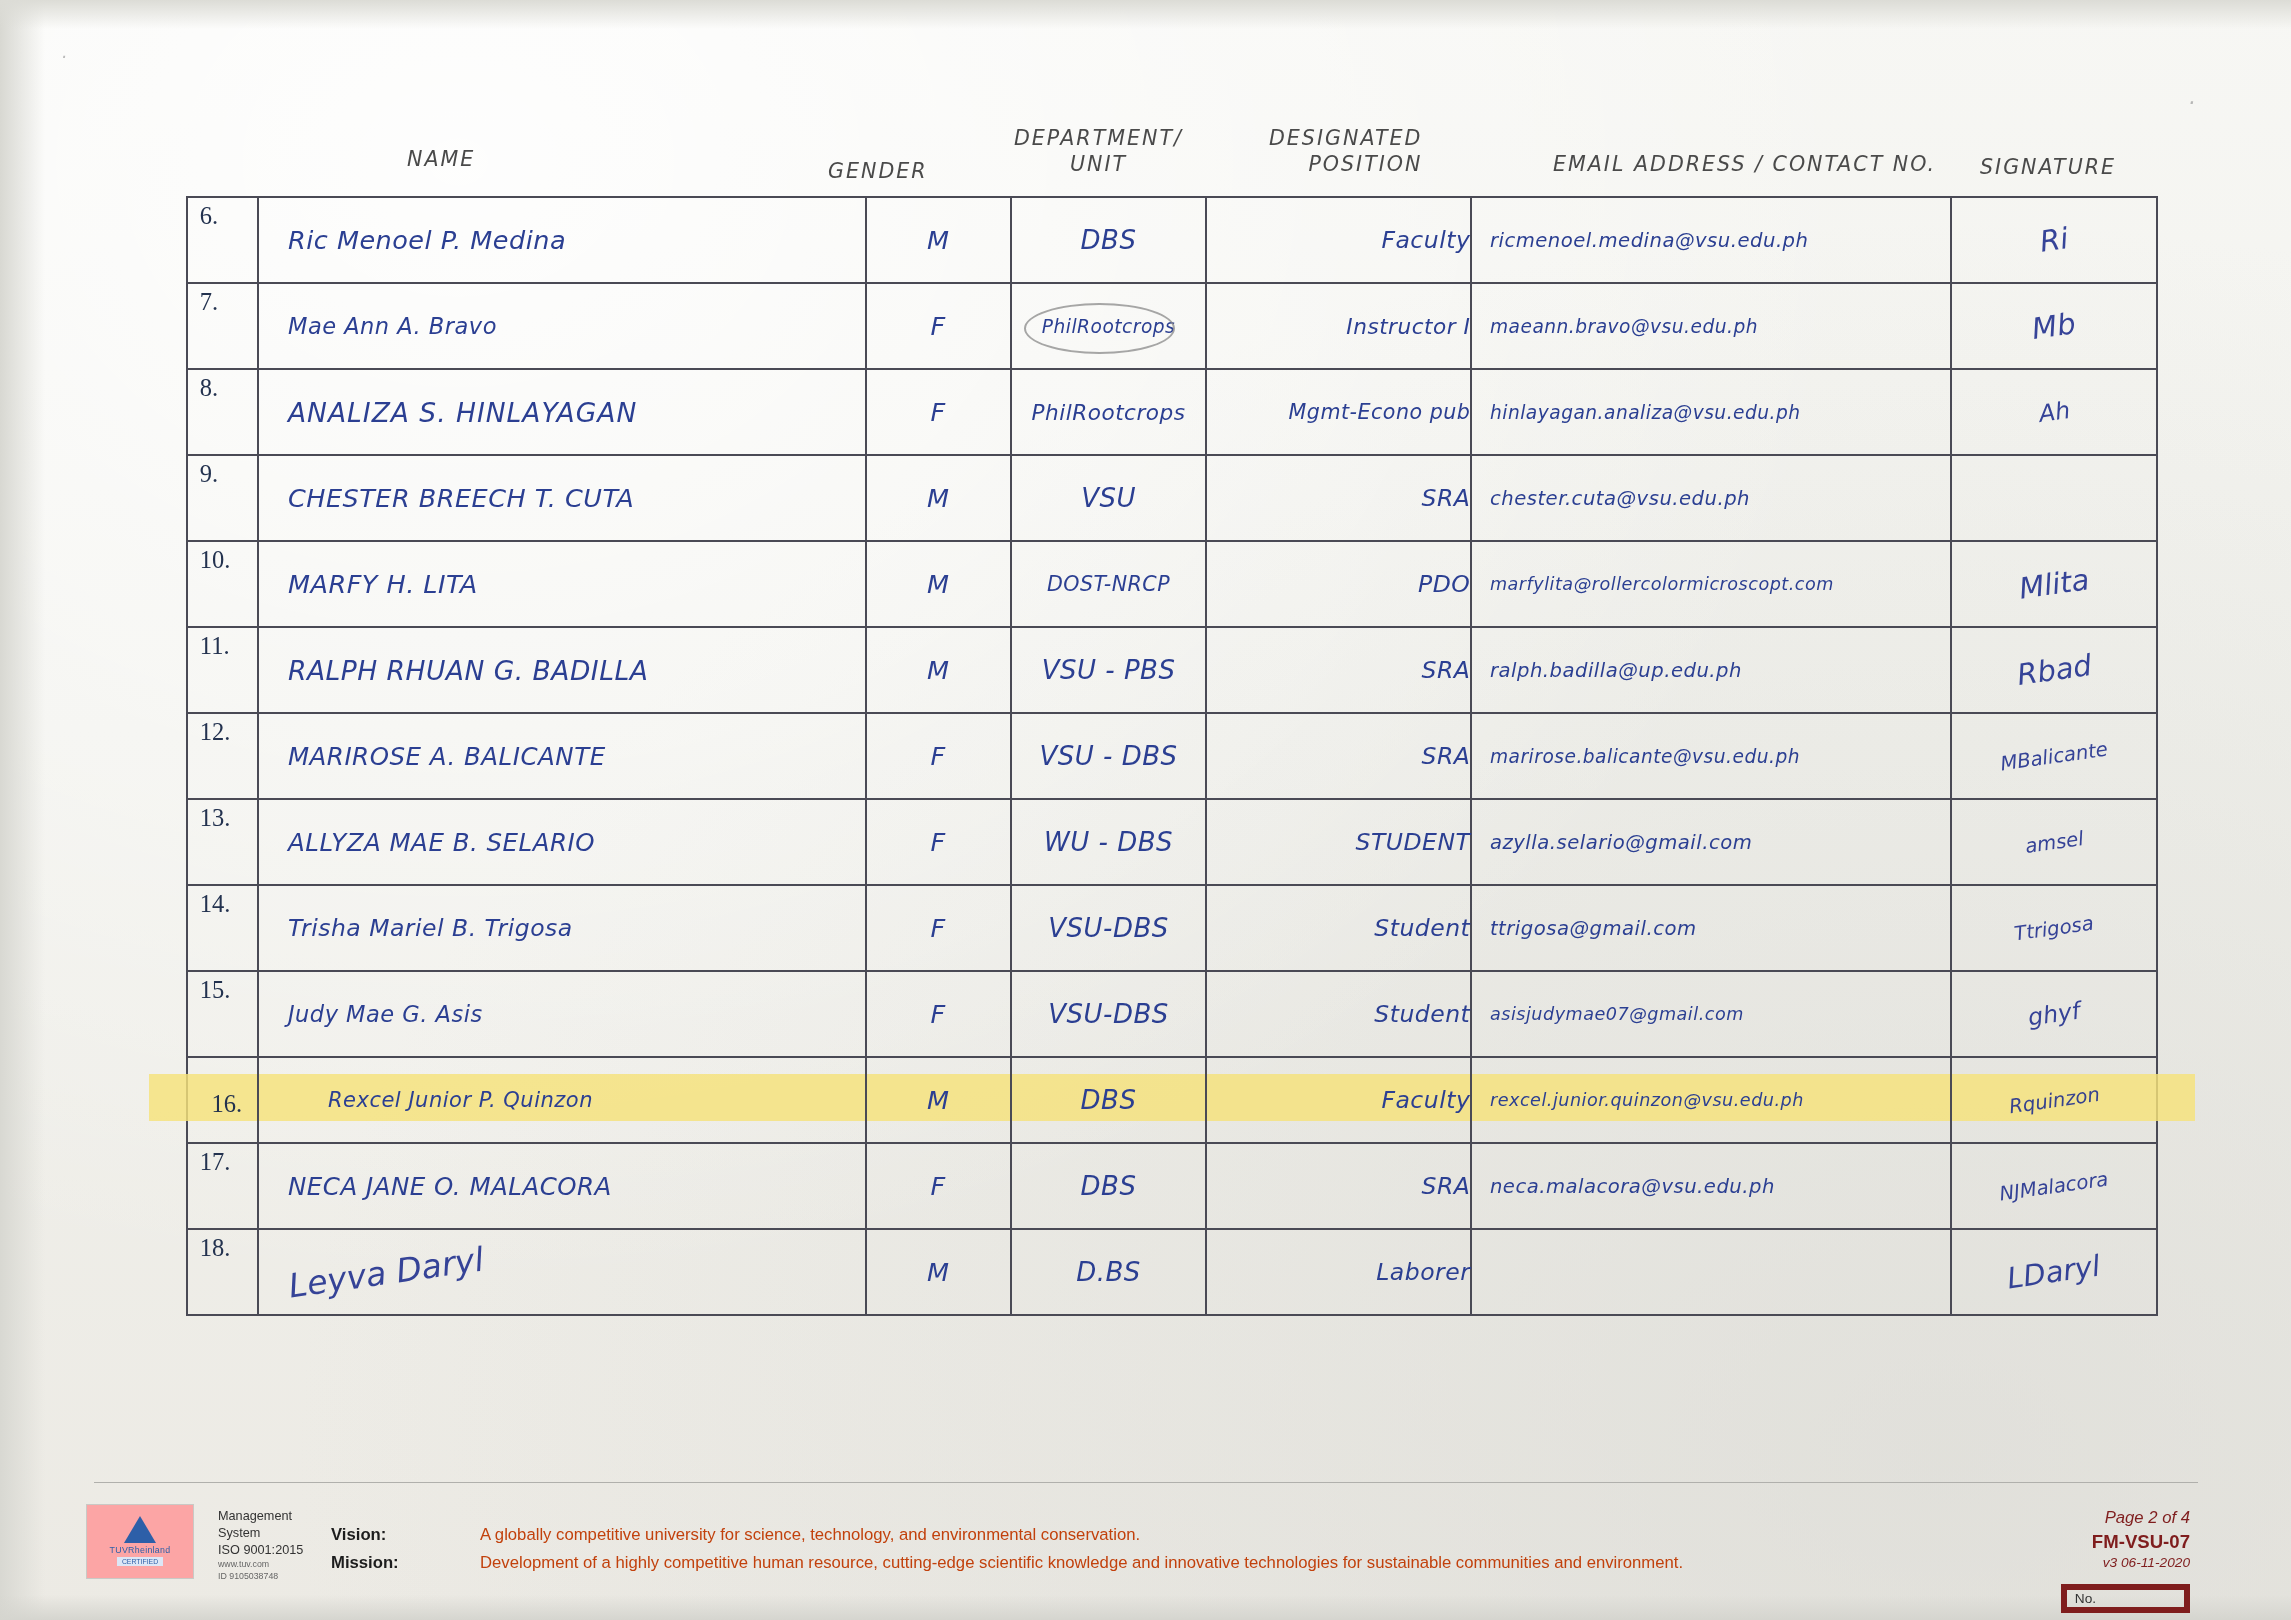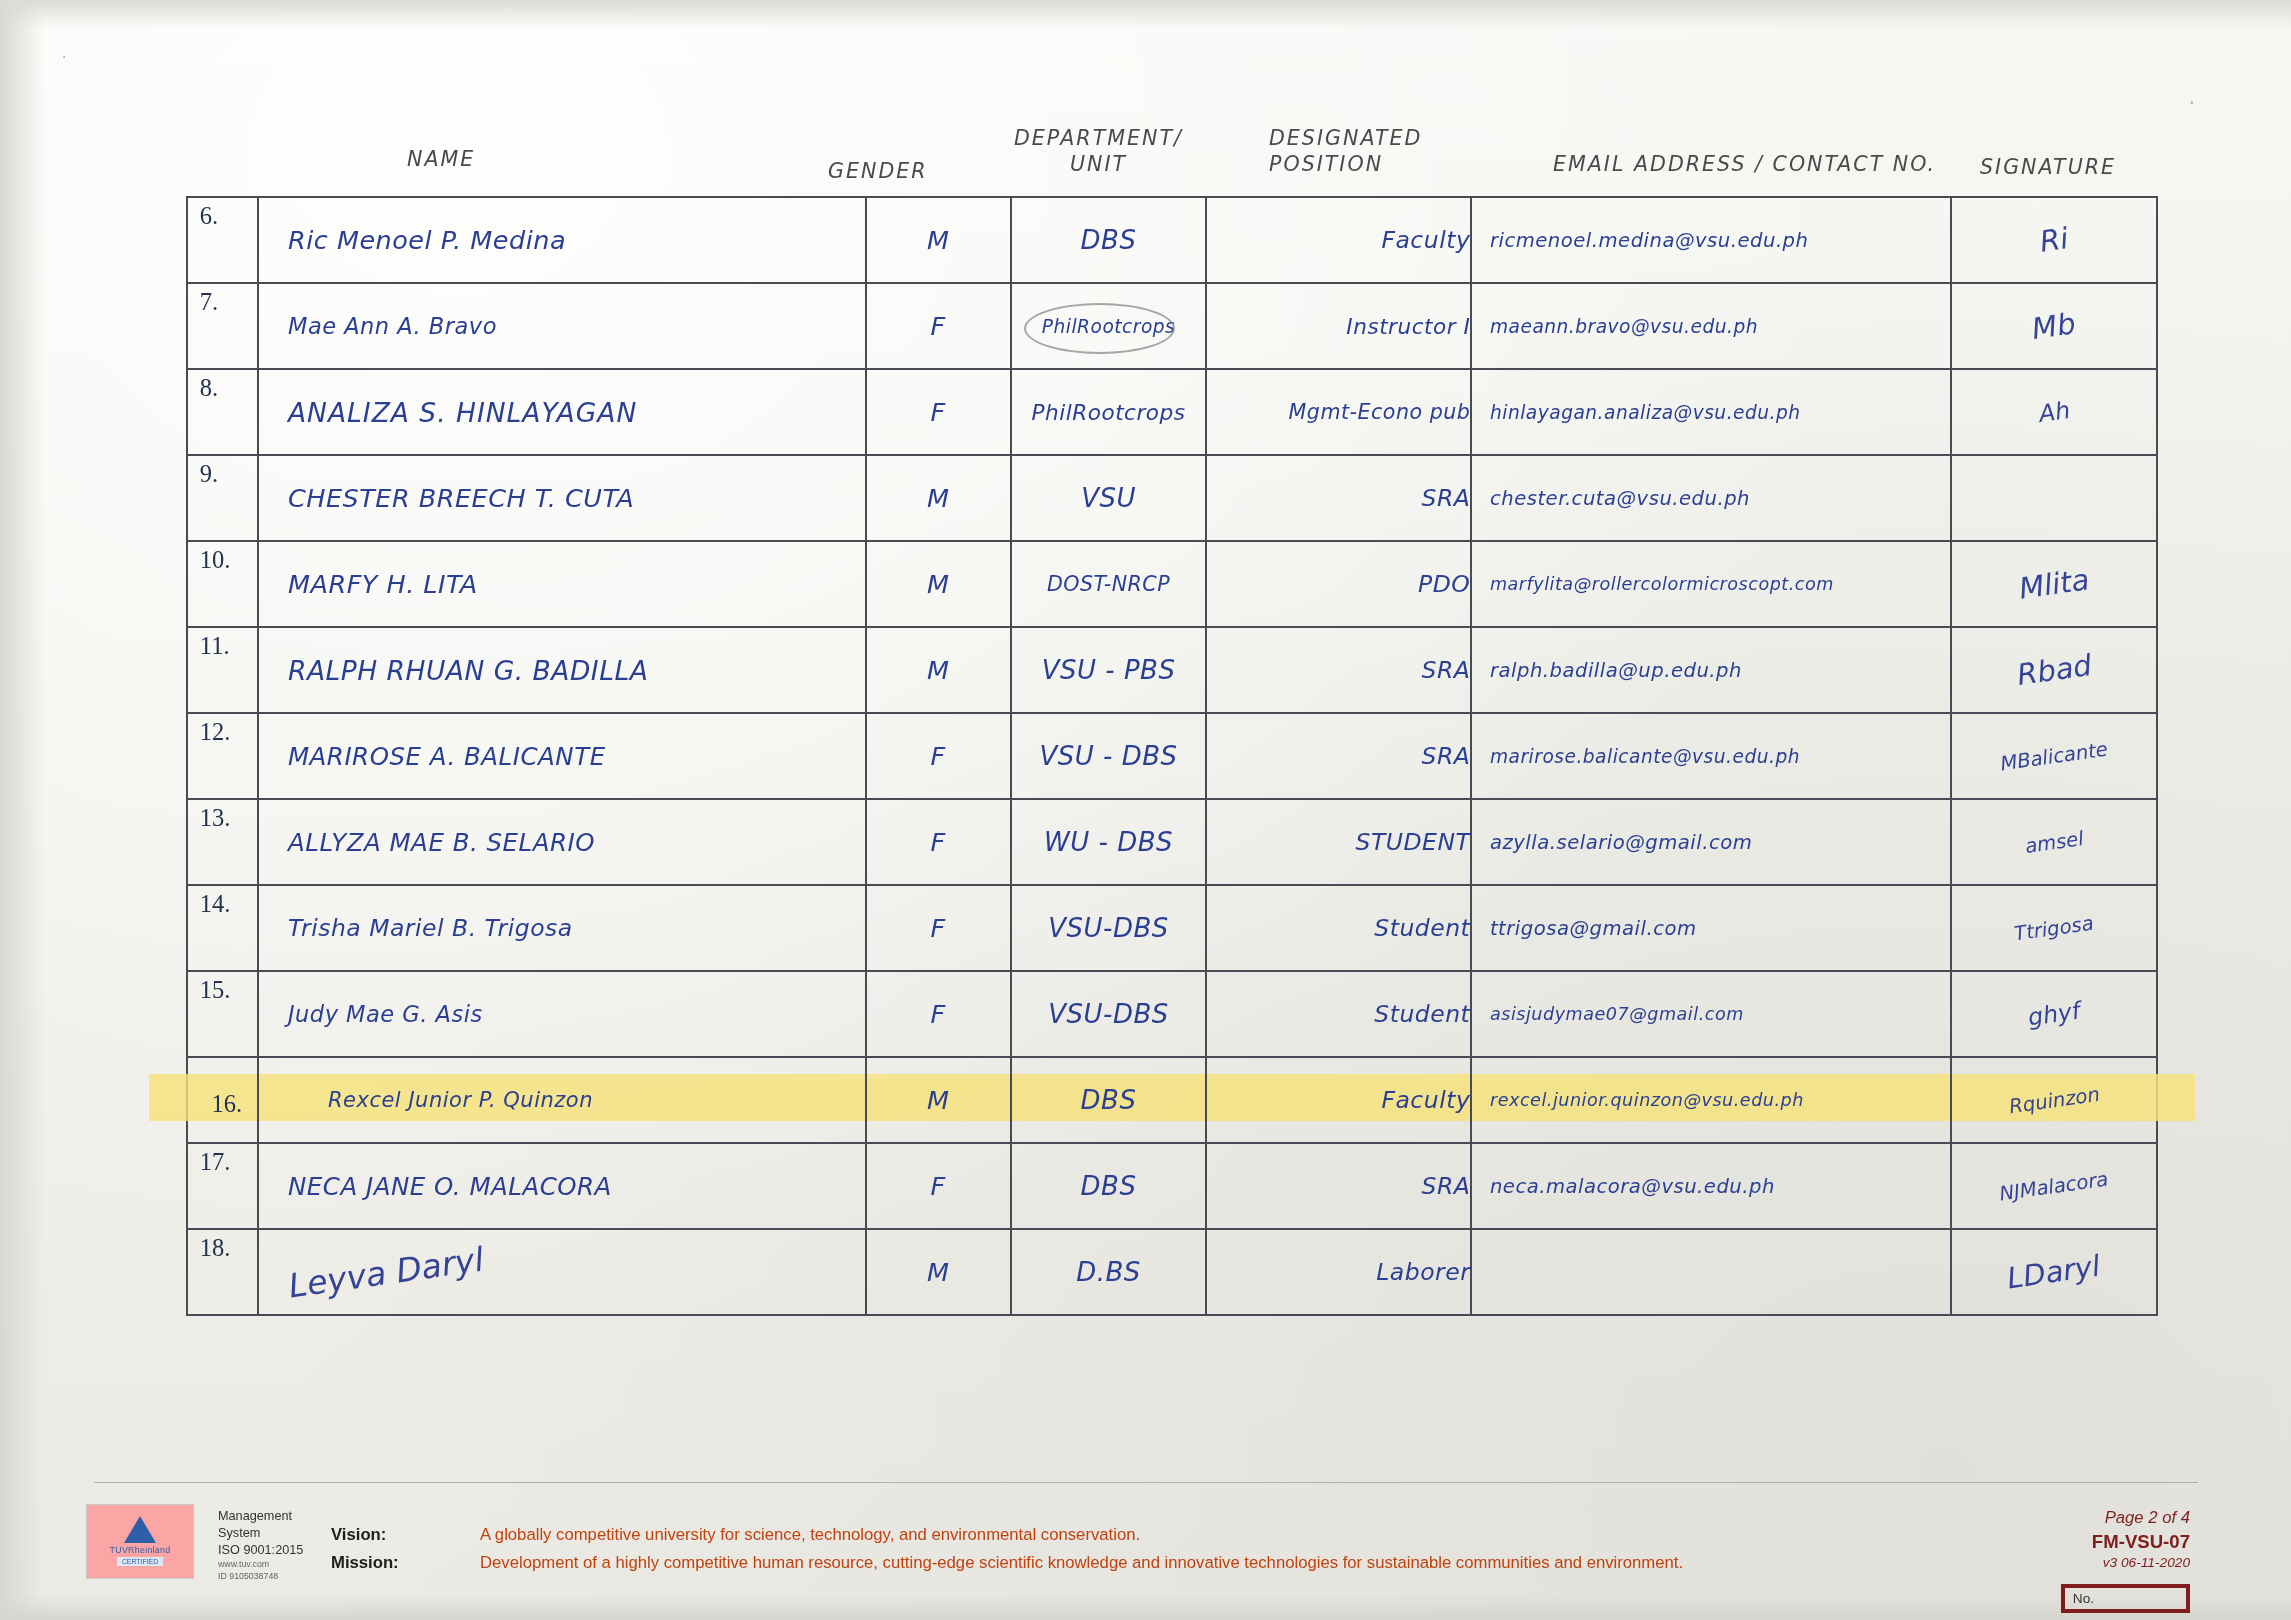--- a/index.html
+++ b/index.html
@@ -254,21 +254,21 @@
     text-align: right;
     color: #7f1d1d;
   }
   .page-meta .pg { font-size: 16.7px; font-style: italic; }
   .page-meta .fm { font-size: 18.6px; font-weight: bold; margin-top: 3.9px; }
   .page-meta .vr { font-size: 13.7px; font-style: italic; margin-top: 2px; }
   .no-box {
     position: absolute;
     right: 102px; top: 102px;
     width: 129px; height: 29px;
-    border: 4px solid #7f1d1d;
+    border: 6px solid #7f1d1d;
     font-size: 13.7px;
     color: #333;
     display: flex;
     align-items: center;
     padding-left: 7.8px;
     box-sizing: border-box;
   }
 </style>
 </head>
 <body>
@@ -284,21 +284,21 @@
 
   <div class="headers">
     <div class="hd hd-name hw-head">NAME</div>
     <div class="hd hd-gender hw-head">GENDER</div>
     <div class="hd hd-dept hw-head hd-two">
       <div>DEPARTMENT/</div>
       <div style="text-align:center;">UNIT</div>
     </div>
     <div class="hd hd-pos hw-head hd-two">
       <div>DESIGNATED</div>
-      <div style="text-align:left;">POSITION</div>
+      <div style="text-align:right;">POSITION</div>
     </div>
     <div class="hd hd-email hw-head">EMAIL ADDRESS / CONTACT NO.</div>
     <div class="hd hd-sig hw-head">SIGNATURE</div>
   </div>
 
   <div class="table-wrap">
 
     <div class="row rowbox">
       <div class="cell c-num">
         <span class="rownum">6.</span>

